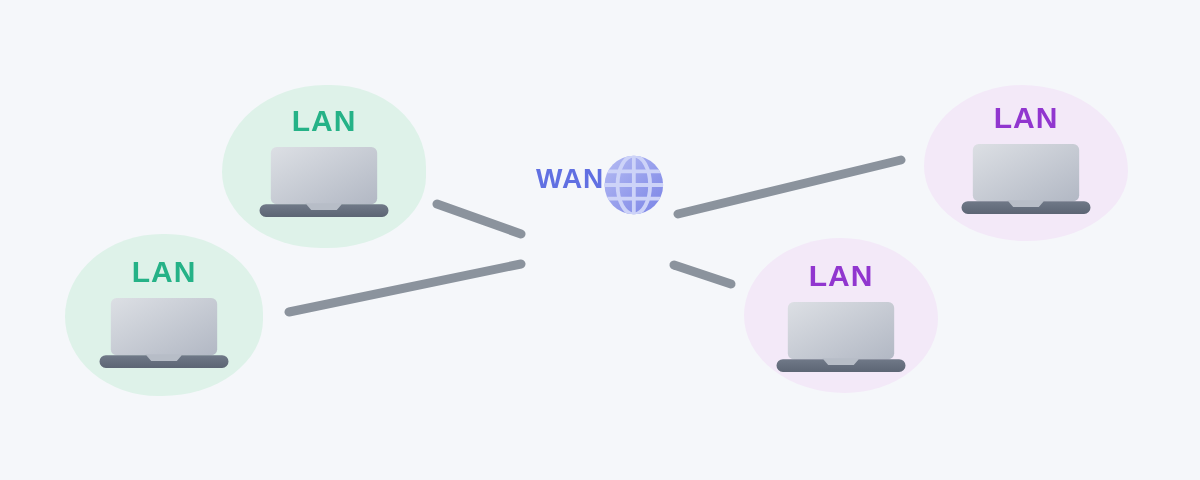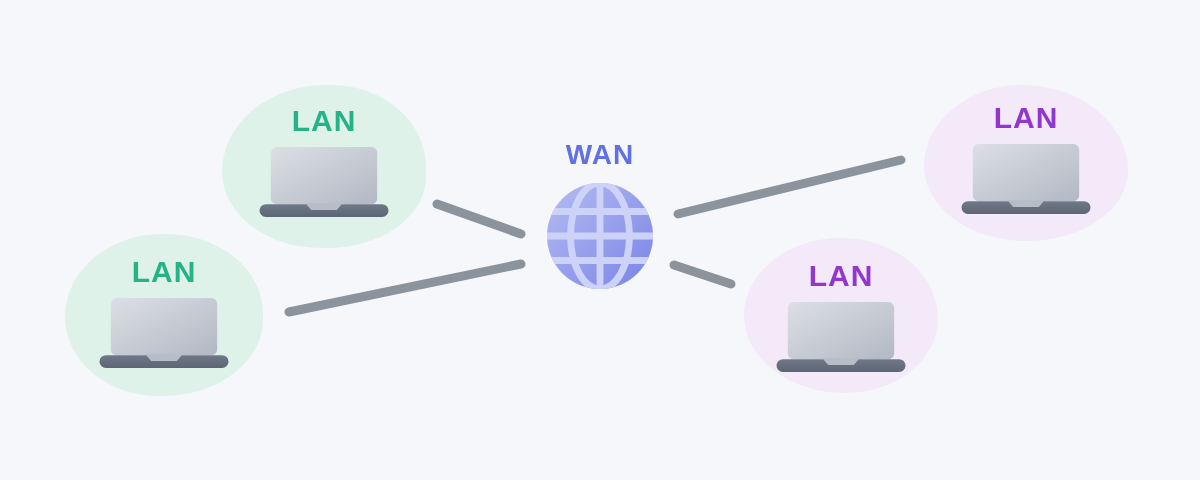--- a/index.html
+++ b/index.html
@@ -42,24 +42,24 @@
     font-weight: 700;
     letter-spacing: 1px;
     line-height: 1;
     margin-bottom: 11px;
   }
   .lan-label.green-text  { color: #25b287; }
   .lan-label.purple-text { color: #9136cf; }
   .laptop-svg { width: 130px; height: 71px; }
   .wan-node {
     position: absolute;
-    left: 536px; top: 141px;
+    left: 536px; top: 131px;
     width: 128px;
     display: flex;
-    flex-direction: column;
+    flex-direction: row;
     align-items: center;
   }
   .wan-label {
     font-size: 28px;
     font-weight: 700;
     letter-spacing: 1px;
     line-height: 1;
     color: #6170e2;
     margin-bottom: 13px;
   }

